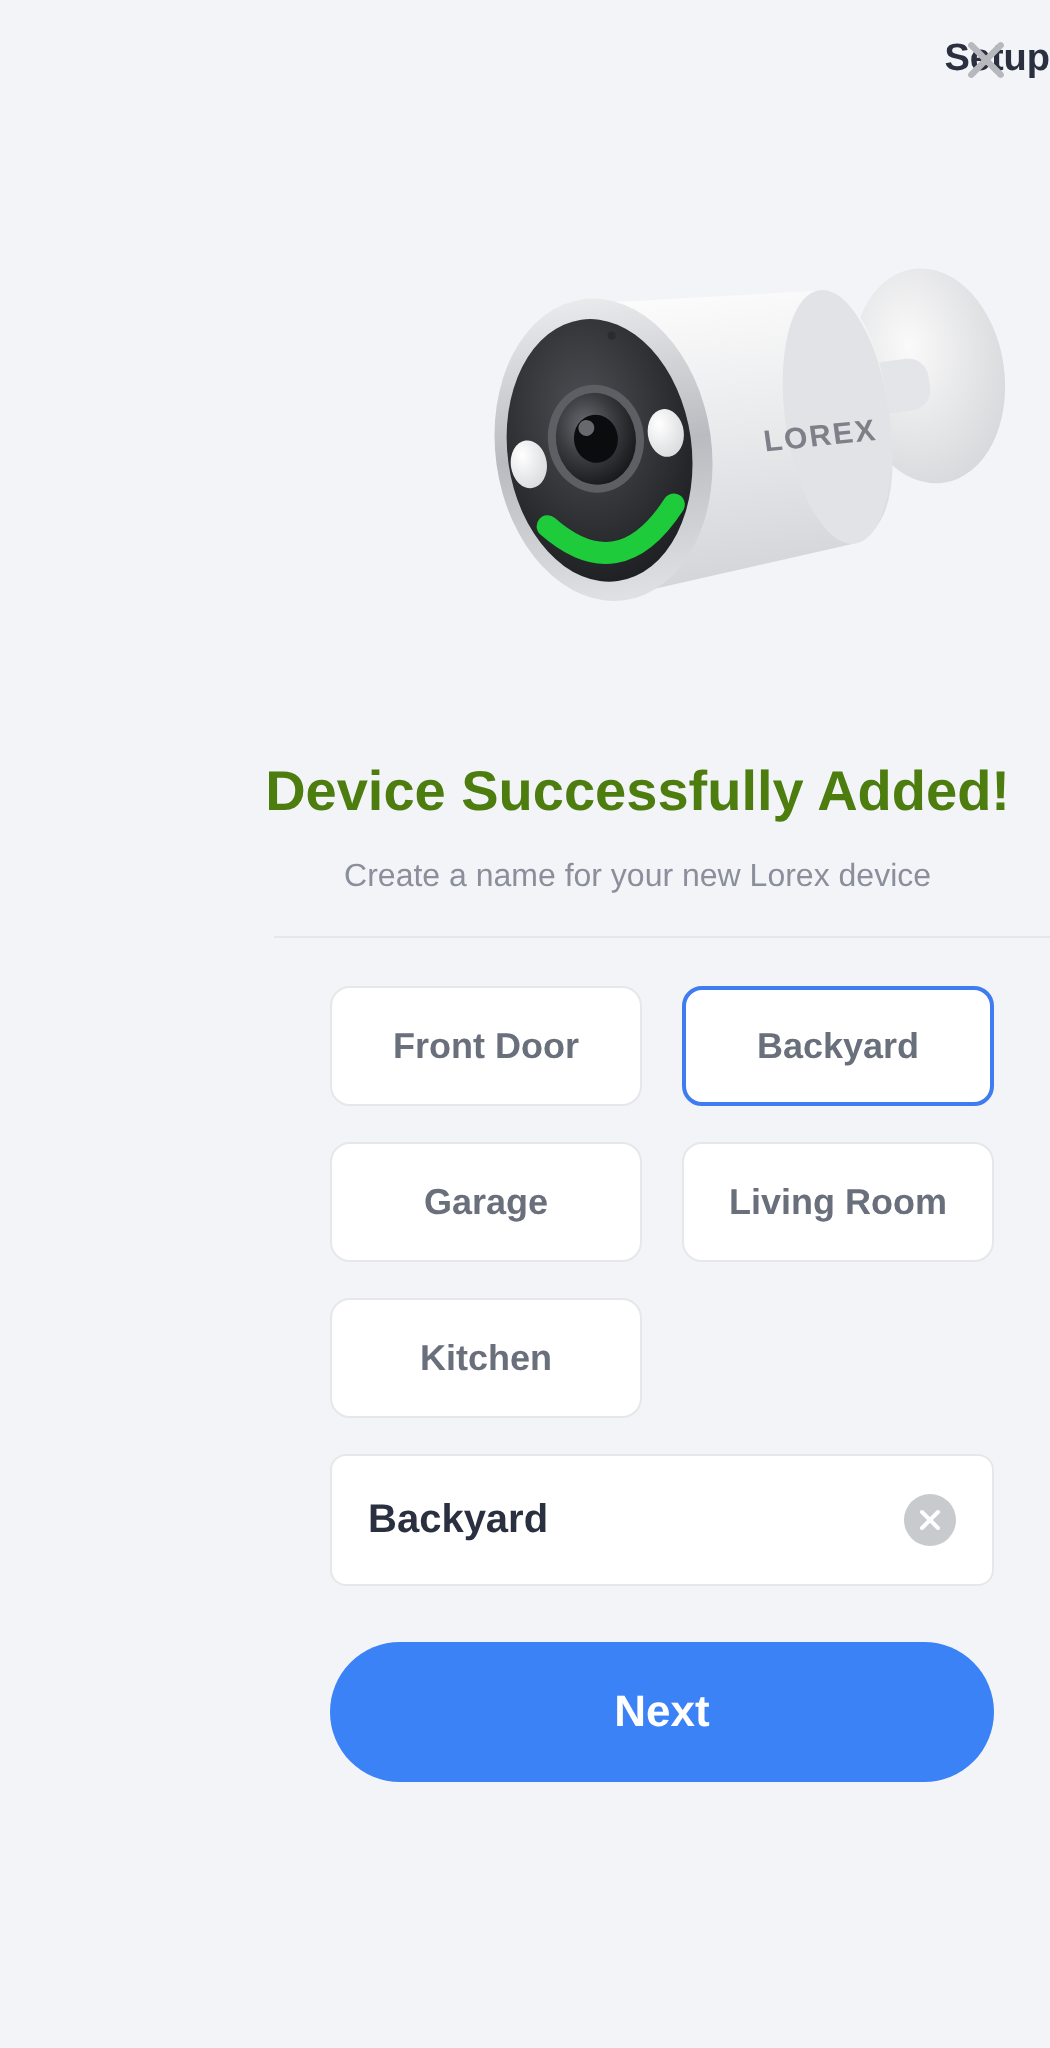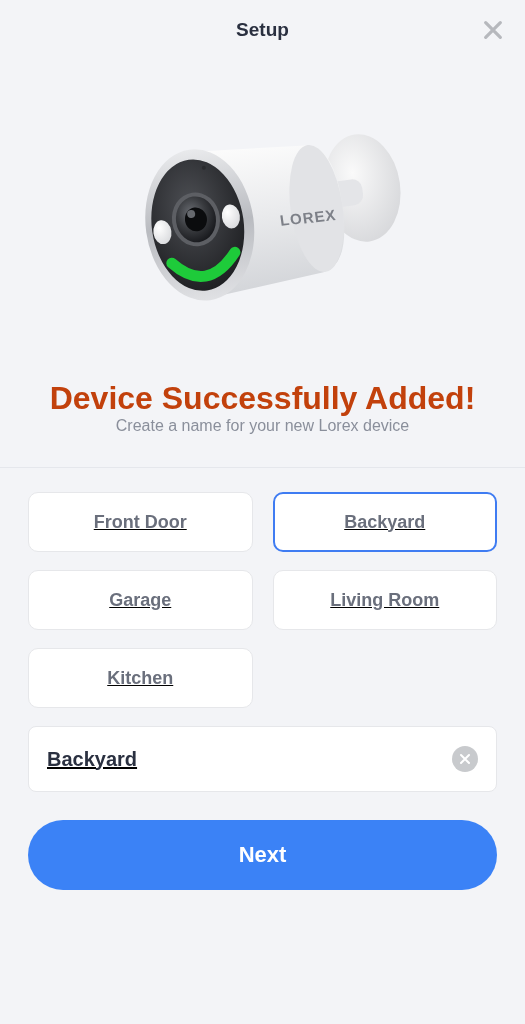--- a/index.html
+++ b/index.html
@@ -9,20 +9,21 @@
     font-family: -apple-system, BlinkMacSystemFont, "Segoe UI", Helvetica, Arial, sans-serif;
     background: #f3f4f7;
     overflow: hidden;
   }
   .screen {
     width: 525px;
     height: 1024px;
     display: flex;
     flex-direction: column;
     background: #f3f4f7;
+    align-items: flex-end;
   }
 
   
   .header {
     position: relative;
     height: 60px;
     display: flex;
     align-items: center;
     justify-content: center;
   }
@@ -58,37 +59,36 @@
     transform: translateY(-5px);
   }
   .camera-wrap svg { width: 100%; height: 100%; overflow: visible; }
 
   
   .messages {
     text-align: center;
     padding: 0 20px;
   }
   .msg-title {
-    font-size: 32px;
+    font-size: 28px;
     font-weight: 800;
-    color: #c2410c;
-    margin-bottom: 0;
+    color: #4d7c0f;
+    margin-bottom: 18px;
   }
   .msg-sub {
     font-size: 16px;
     color: #8a8f9b;
     font-weight: 500;
   }
 
   
   .options-panel {
-    margin-top: 32px;
+    margin-top: 20px;
     border-top: 1px solid #e5e7ec;
     padding: 24px 28px 10px 28px;
-    text-decoration: underline;
   }
   .grid {
     display: grid;
     grid-template-columns: 1fr 1fr;
     gap: 18px 20px;
   }
   .chip {
     background: #fff;
     border: 1px solid #e6e7ea;
     border-radius: 10px;

